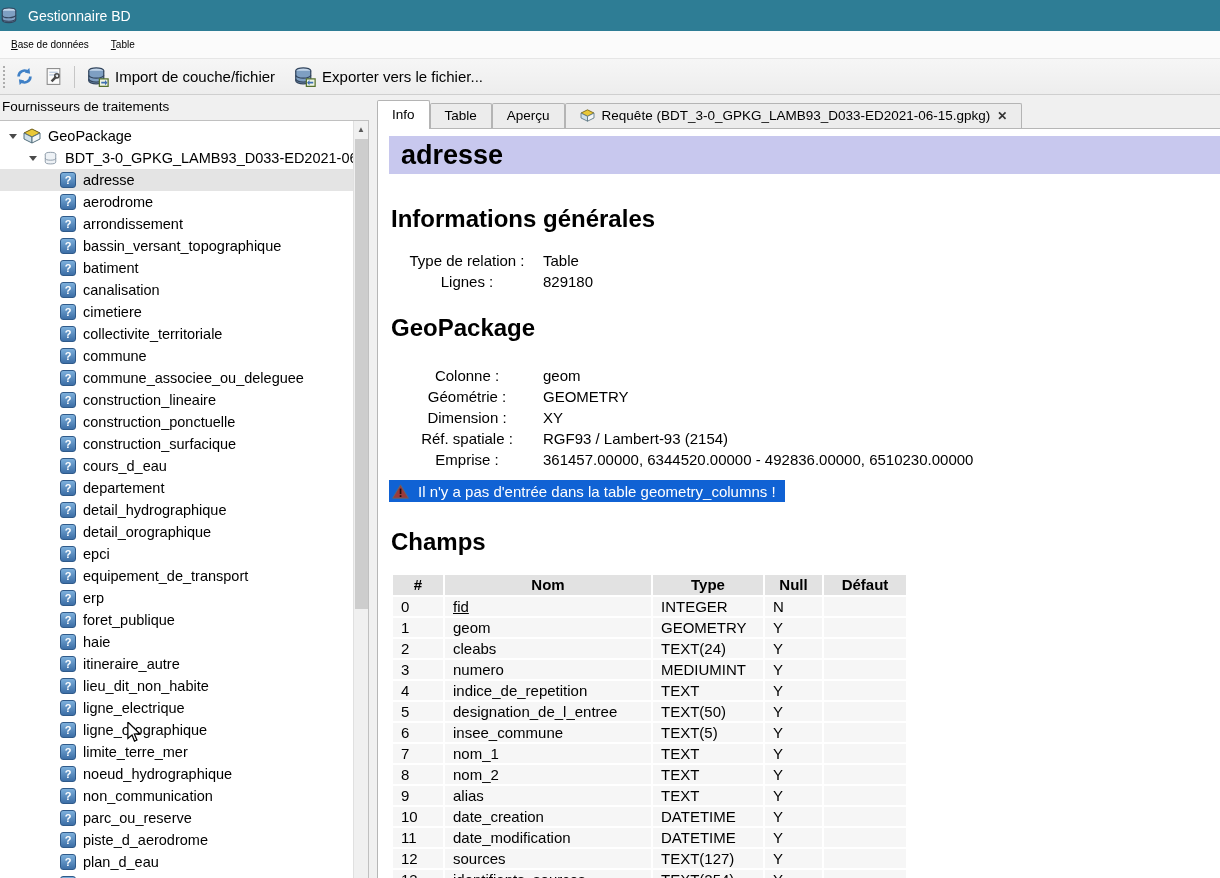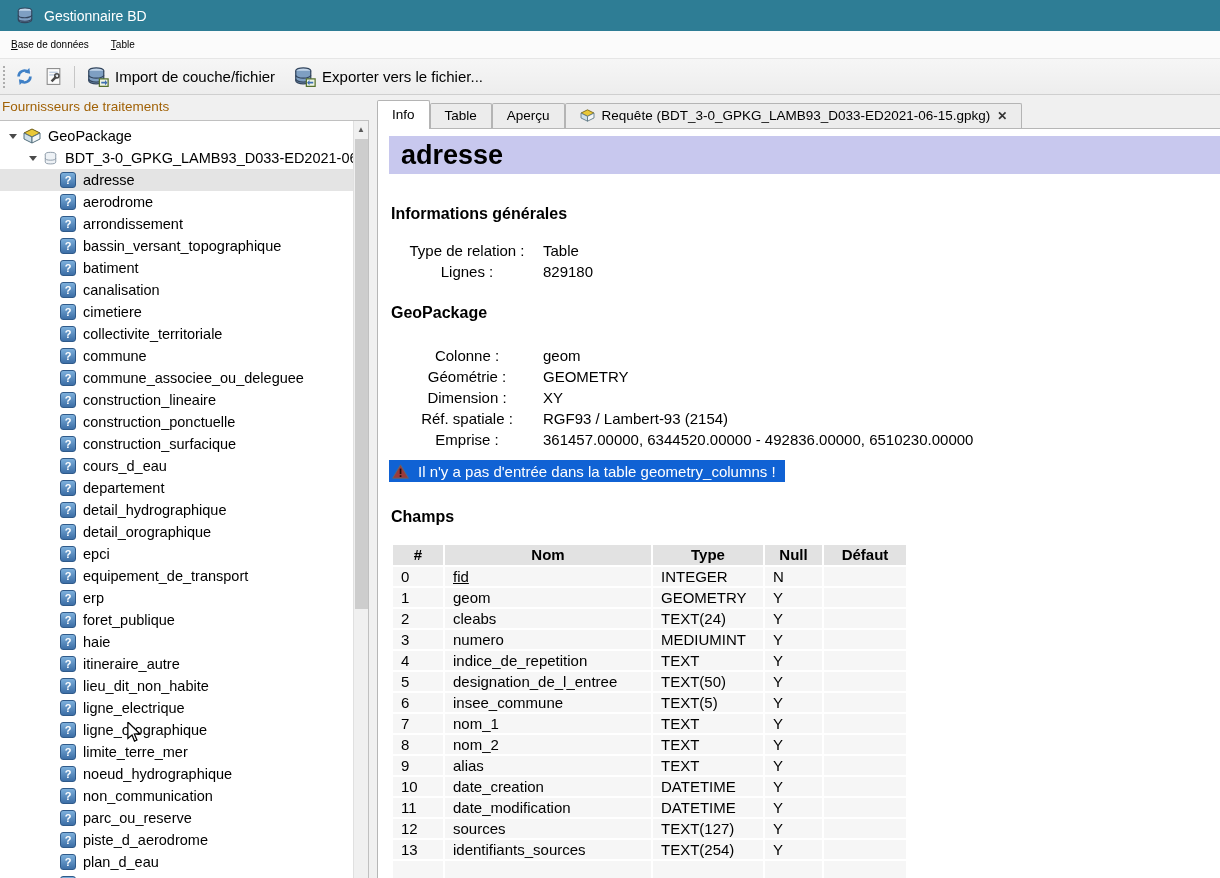--- a/index.html
+++ b/index.html
@@ -8,39 +8,39 @@
   }
   *{box-sizing:border-box; margin:0; padding:0;}
   html,body{width:1220px;height:878px;}
   body{
     position:relative; overflow:hidden; background:var(--chrome);
     font-family:"Liberation Sans", sans-serif; color:#000;
   }
   
   .titlebar{position:absolute;left:0;top:0;width:1220px;height:31px;
     background:var(--titlebar); display:flex;align-items:center;gap:10px;
-    padding-left:16px;color:#fff;font-size:14px;}
+    padding-left:0;color:#fff;font-size:14px;}
   
   .menubar{position:absolute;left:0;top:31px;width:1220px;height:28px;
     background:#fbfbfb;display:flex;align-items:center;font-size:10px;
     border-bottom:1px solid #e6e6e6;}
   .menu-item{padding:4px 11px;cursor:default;}
   .menu-item .accel{text-decoration:underline;}
   
   .toolbar{position:absolute;left:0;top:59px;width:1220px;height:36px;
     background:linear-gradient(#f6f6f6,#ededed);border-bottom:1px solid #cfcfcf;
     display:flex;align-items:center;font-size:15px;}
   .grip{width:5px;height:24px;margin:0 3px 0 2px;
     background-image:radial-gradient(#adadad 34%,transparent 36%);
     background-size:4px 4px;}
   .tool-btn{display:flex;align-items:center;gap:6px;padding:3px 5px;border-radius:2px;}
   .tool-sep{width:1px;height:22px;background:#c6c6c6;margin:0 6px;}
   
   .sidebar-header{position:absolute;left:0;top:95px;width:372px;height:25px;
-    font-size:13.5px;padding:4px 0 0 2px;color:#a16207;}
+    font-size:13.5px;padding:4px 0 0 2px;color:#000000;}
   .tree{position:absolute;left:0;top:120px;width:369px;height:758px;
     background:#fff;border-top:1px solid #c0c0c0;border-right:1px solid #c0c0c0;
     overflow:hidden;}
   .tree-inner{padding-top:4px;}
   .tree-row{display:flex;align-items:center;height:22px;font-size:14.5px;
     white-space:nowrap;overflow:hidden;}
   .tree-row.selected{background:var(--selection);}
   .twisty{width:0;height:0;border-left:4px solid transparent;
     border-right:4px solid transparent;border-top:5px solid #4a4a4a;
     margin:0 6px 0 0;flex:none;}
@@ -65,21 +65,21 @@
     position:relative;}
   .tab.active{background:#fff;padding-top:6px;padding-bottom:7px;margin-bottom:-1px;}
   .tab-close{font-size:12px;font-weight:bold;color:#333;line-height:1;}
   
   .pane{position:absolute;left:377px;top:128px;width:843px;height:750px;
     background:#fff;border-left:1px solid #b6b6b6;border-top:1px solid #b6b6b6;
     overflow:hidden;}
   .banner{margin:7px 0 0 11px;height:38px;background:var(--banner);
     font-size:27px;font-weight:bold;line-height:38px;padding-left:12px;}
   .content{margin-left:13px;}
-  .content h2{font-size:16px;font-weight:bold;}
+  .content h2{font-size:24px;font-weight:bold;}
   .h-general{margin-top:31px;} .h-gpkg{margin-top:22px;} .h-champs{margin-top:25px;}
   .kv{margin-top:17px;font-size:15px;}
   .kv-gpkg{margin-top:23px;}
   .kv-row{display:flex;line-height:21px;}
   .kv-row .k{width:152px;flex:none;text-align:center;}
   .warning{display:inline-flex;align-items:center;gap:9px;margin:10px 0 0 11px;
     height:22px;background:var(--warning-bg);color:#fff;font-size:15px;
     padding:0 9px 0 3px;}
   
   table.fields{margin-top:17px;border-collapse:separate;border-spacing:2px;

